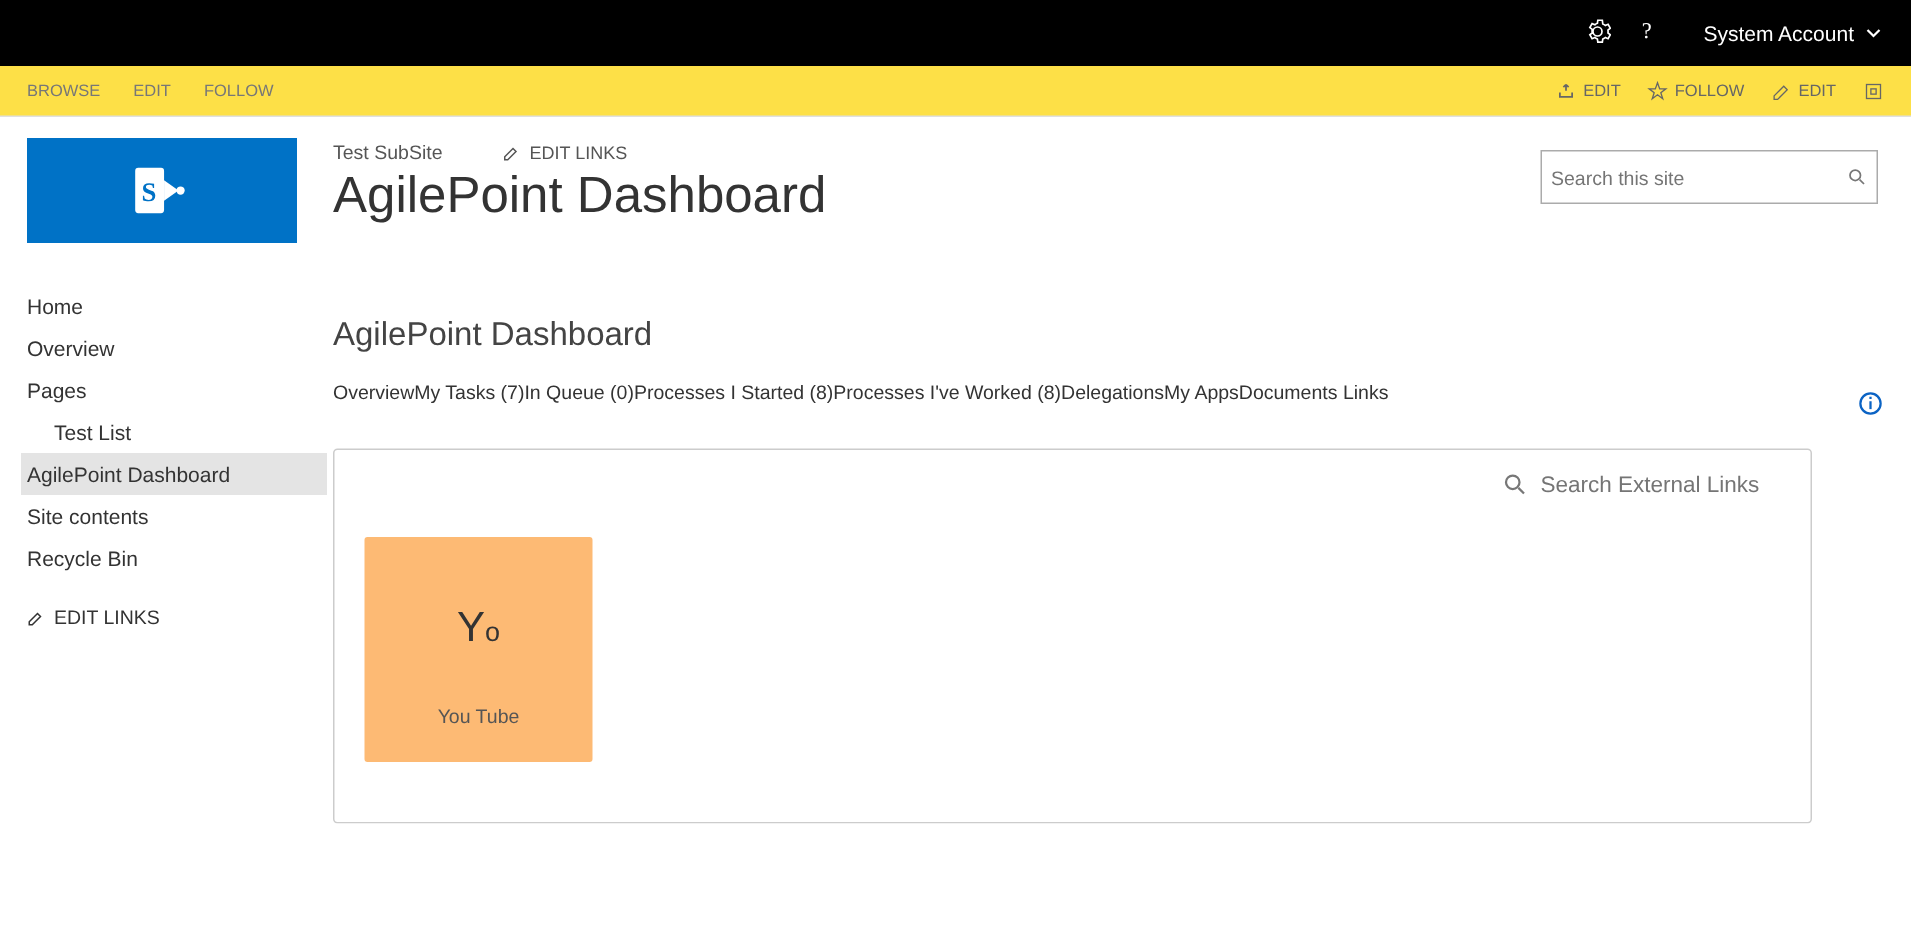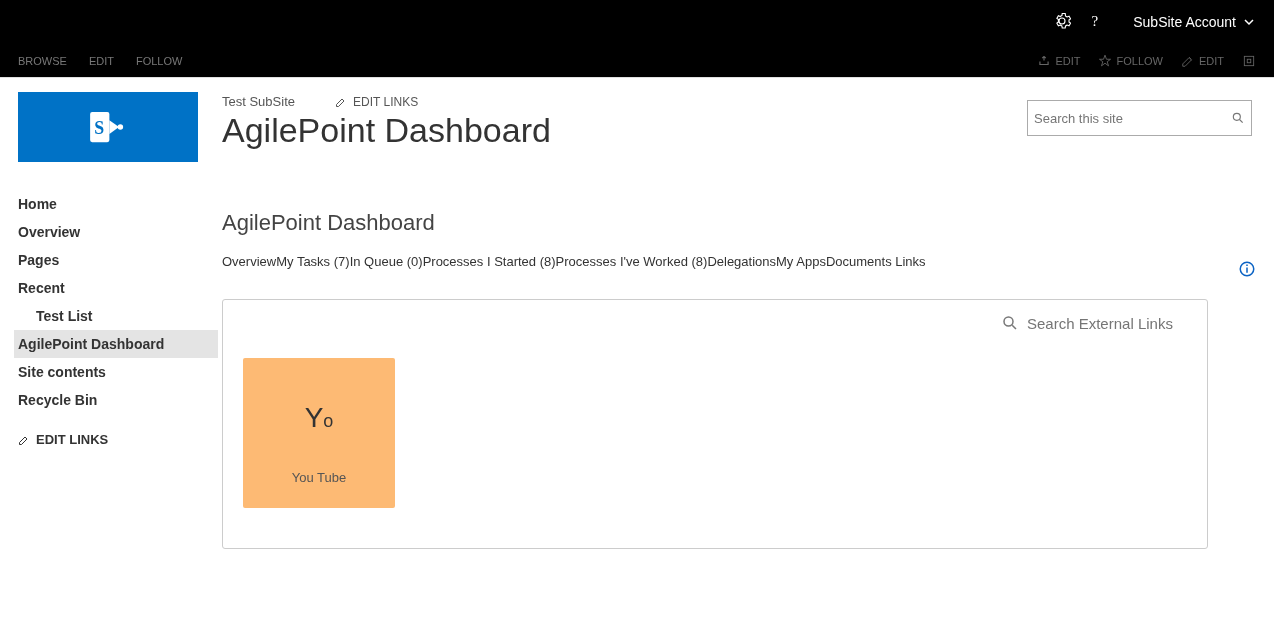--- a/index.html
+++ b/index.html
@@ -3,35 +3,35 @@
 <meta charset="utf-8">
 <style>
 * { box-sizing: border-box; margin: 0; padding: 0; }
 body { font-family: "Segoe UI", Arial, sans-serif; font-size: 13px; color: #333; background: #fff; }
 
 .suite-bar { background: #000; height: 44px; display: flex; justify-content: flex-end; align-items: center; padding: 0 20px; color: #fff; }
 .suite-bar .icon { margin: 0 8px; cursor: pointer; }
 .suite-bar .user { margin-left: 20px; font-size: 14px; display: flex; align-items: center; cursor: pointer; }
 .suite-bar .user .chev { margin-left: 8px; }
 
-.ribbon { background: #000000; border-bottom: 1px solid #e0e0e0; height: 34px; display: flex; align-items: center; padding: 0 18px; color: #777; }
+.ribbon { background: #fde047; border-bottom: 1px solid #e0e0e0; height: 34px; display: flex; align-items: center; padding: 0 18px; color: #777; }
 .ribbon-left { display: flex; gap: 22px; }
 .ribbon-left span { font-size: 11px; cursor: pointer; }
 .ribbon-right { margin-left: auto; display: flex; gap: 18px; align-items: center; font-size: 11px; }
 .ribbon-right .item { display: flex; align-items: center; gap: 4px; cursor: pointer; color: #666; }
 .ribbon-right svg { width: 14px; height: 14px; }
 
 .page { display: flex; padding: 14px 18px 0 18px; }
 
 .left-col { width: 200px; flex-shrink: 0; }
 .logo { width: 180px; height: 70px; background: #0072c6; display: flex; align-items: center; justify-content: center; margin-bottom: 28px; }
 .logo svg { width: 44px; height: 44px; }
 
 .nav { font-size: 14px; }
-.nav div { padding: 6px 0; cursor: pointer; color: #333; font-weight: bold; }
+.nav div { padding: 6px 0; cursor: pointer; color: #333; }
 .nav div.indent { padding-left: 18px; }
 .nav div.active { background: #e4e4e4; padding-left: 4px; margin-left: -4px; }
 .nav .edit-links { margin-top: 12px; display: flex; align-items: center; gap: 6px; color: #333; font-size: 13px; }
 
 .right-col { flex: 1; padding-left: 4px; }
 .breadcrumb-row { display: flex; align-items: center; gap: 40px; margin-top: 2px; }
 .breadcrumb { font-size: 13px; color: #555; }
 .edit-links-top { display: flex; align-items: center; gap: 6px; font-size: 12px; color: #555; cursor: pointer; }
 
 .page-title { font-size: 34px; font-weight: 200; color: #333; margin-top: 2px; }
@@ -66,21 +66,21 @@
     <svg width="18" height="18" viewBox="0 0 24 24">
         <path d="M12 8a4 4 0 100 8 4 4 0 000-8zm9.4 4a7.7 7.7 0 00-.1-1.3l2.1-1.6-2-3.5-2.5 1a7.6 7.6 0 00-2.2-1.3L16.3 2h-4l-.4 2.7a7.6 7.6 0 00-2.2 1.3l-2.5-1-2 3.5 2.1 1.6A7.7 7.7 0 007.2 12c0 .4 0 .9.1 1.3l-2.1 1.6 2 3.5 2.5-1c.7.5 1.4 1 2.2 1.3l.4 2.7h4l.4-2.7c.8-.3 1.5-.8 2.2-1.3l2.5 1 2-3.5-2.1-1.6c.1-.4.1-.9.1-1.3z" fill="none" stroke="#fff" stroke-width="1.5"></path>
       </svg>
   </span>
   <span class="icon">
     <svg width="18" height="18" viewBox="0 0 24 24">
         <text x="6" y="18" font-size="20" fill="#fff" font-family="Segoe UI">?</text>
       </svg>
   </span>
   <span class="user">
-    <span>SubSite Account</span>
+    <span>System Account</span>
     <span class="chev">
       <svg width="10" height="10" viewBox="0 0 10 10">
           <path d="M1 3l4 4 4-4" fill="none" stroke="#fff" stroke-width="1.5"></path>
         </svg>
     </span>
   </span>
 </div>
 
 <div class="ribbon">
   <div class="ribbon-left">
@@ -124,21 +124,20 @@
           <rect x="6" y="10" width="28" height="44" rx="3" fill="#fff"></rect>
           <text x="12" y="42" font-size="26" fill="#0072c6" font-weight="bold" font-family="Segoe UI">S</text>
           <path d="M34 22l14 10-14 10z" fill="#fff"></path>
           <circle cx="50" cy="32" r="4" fill="#fff"></circle>
         </svg>
     </div>
     <div class="nav">
       <div>Home</div>
       <div>Overview</div>
       <div>Pages</div>
-      <div>Recent</div>
       <div class="indent">Test List</div>
       <div class="indent active">AgilePoint Dashboard</div>
       <div>Site contents</div>
       <div>Recycle Bin</div>
       <div class="edit-links">
         <svg width="12" height="12" viewBox="0 0 24 24">
             <path d="M3 17l11-11 4 4-11 11H3v-4z" fill="none" stroke="#333" stroke-width="2"></path>
           </svg>
         <span>EDIT LINKS</span>
       </div>

